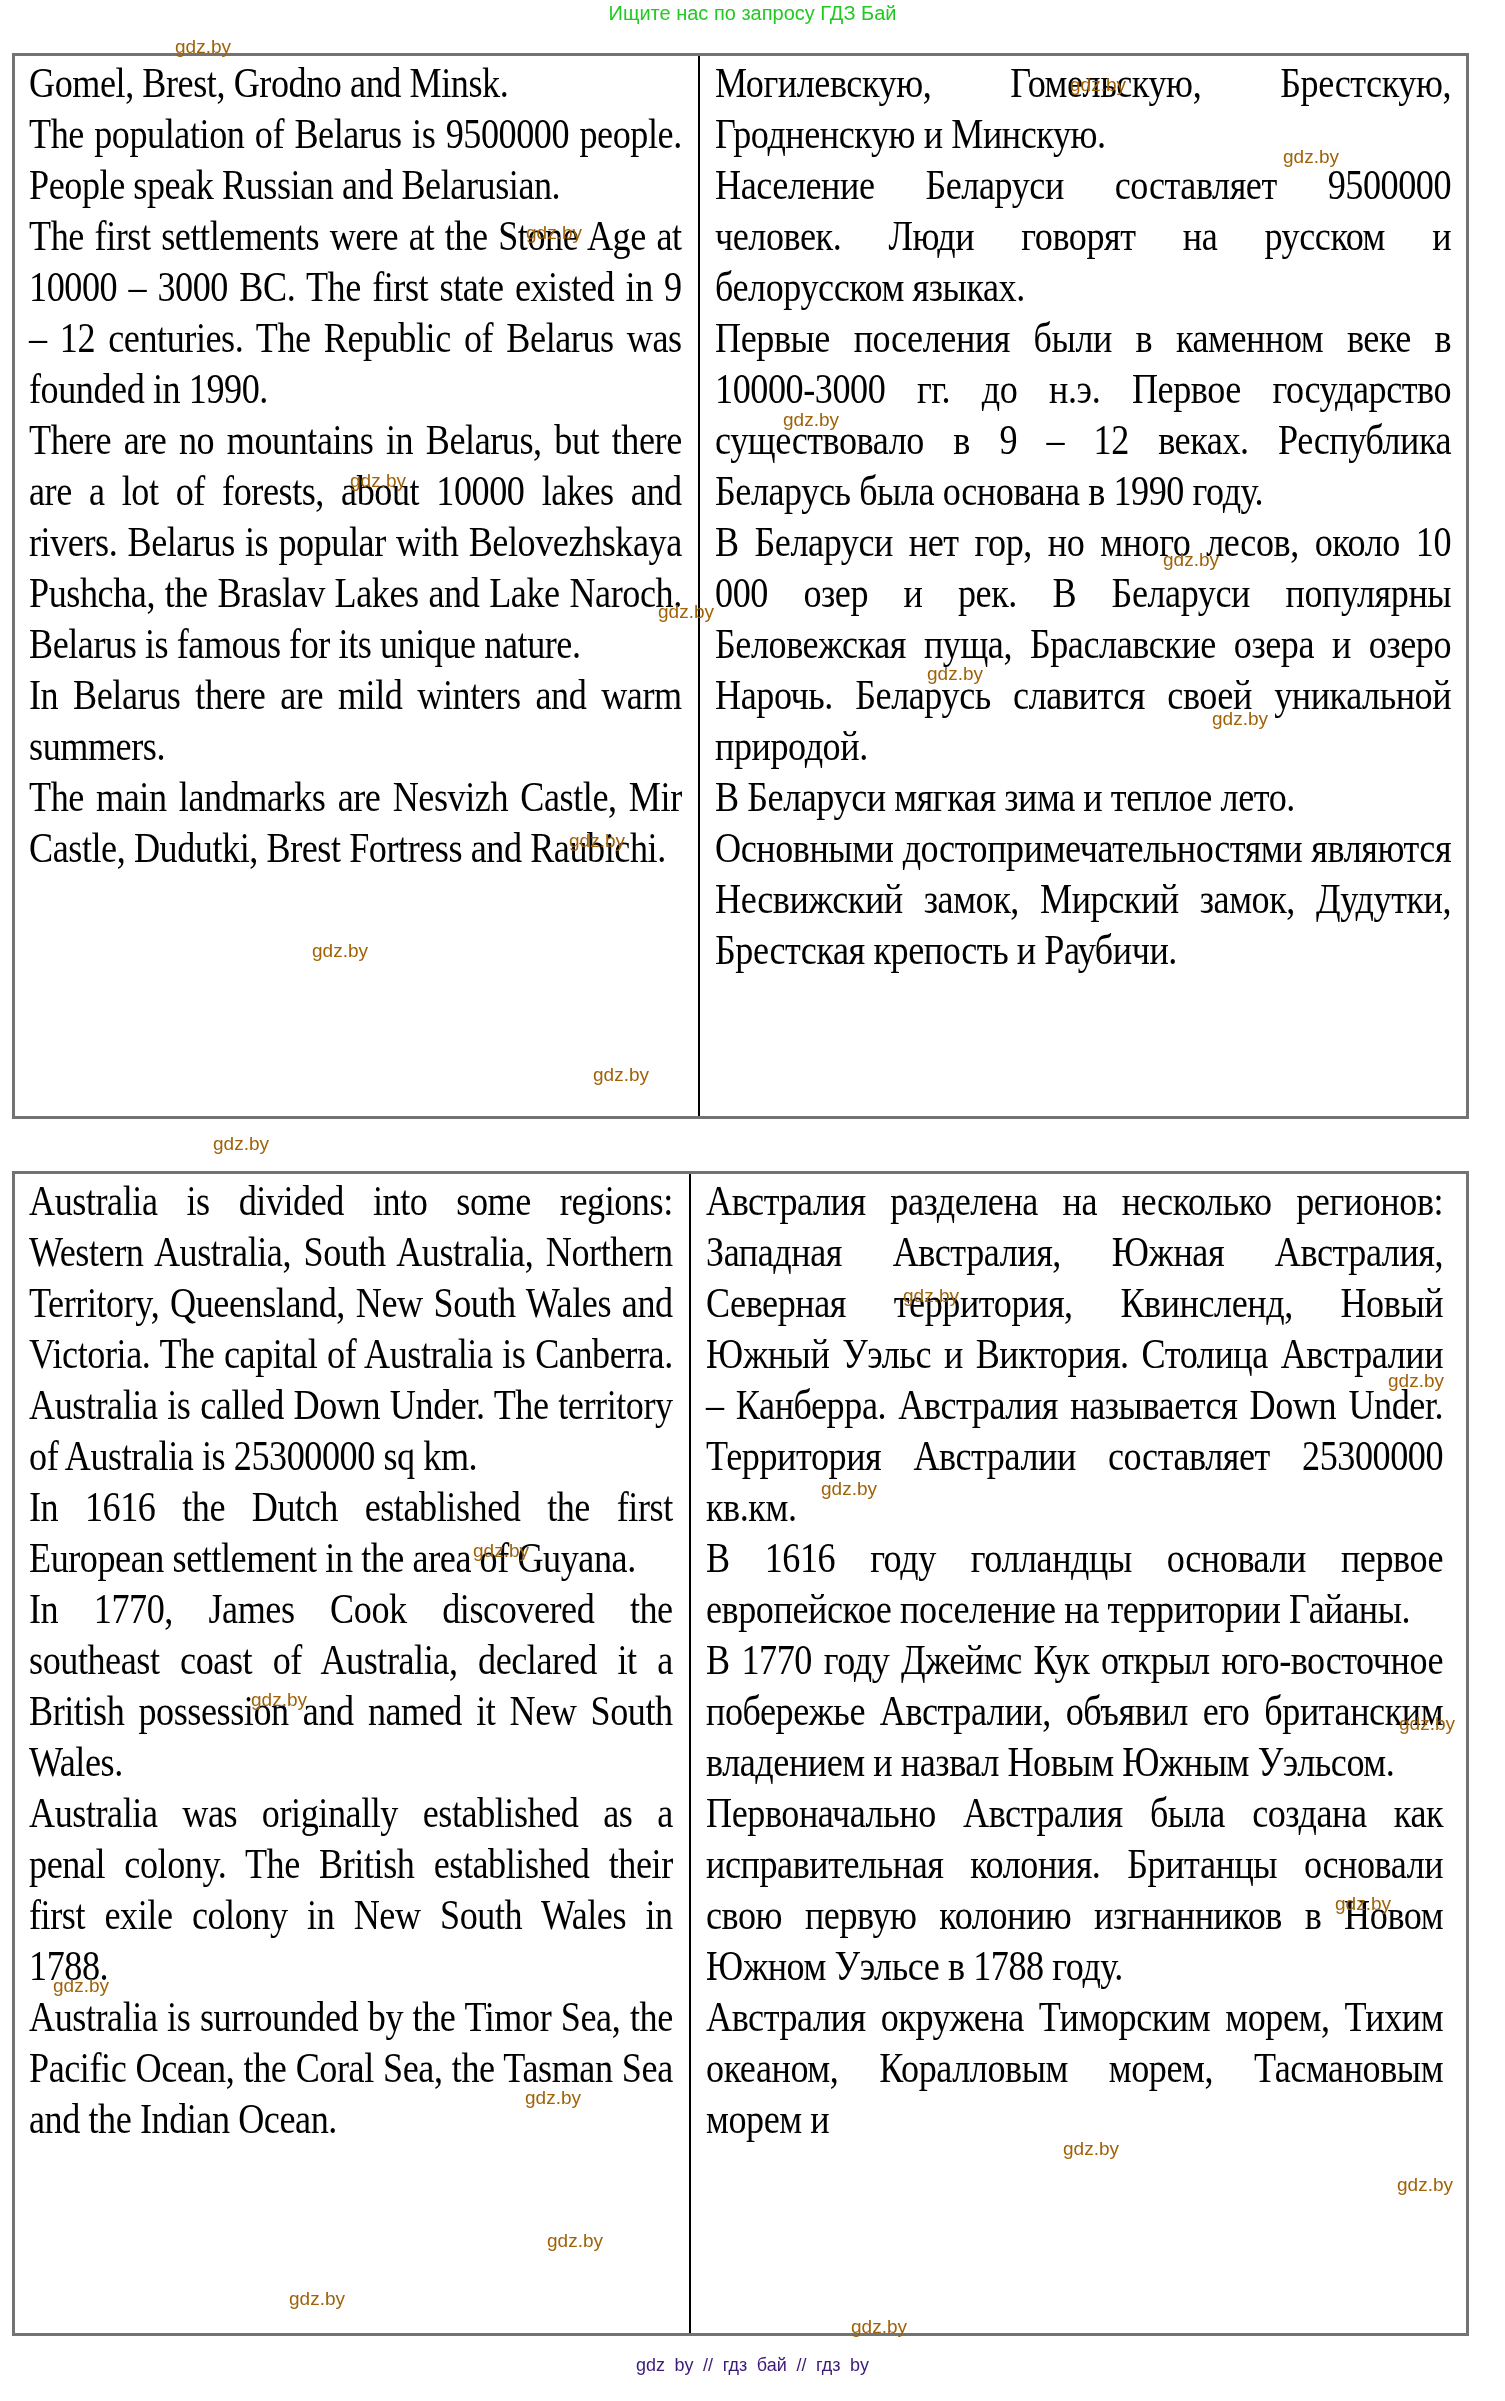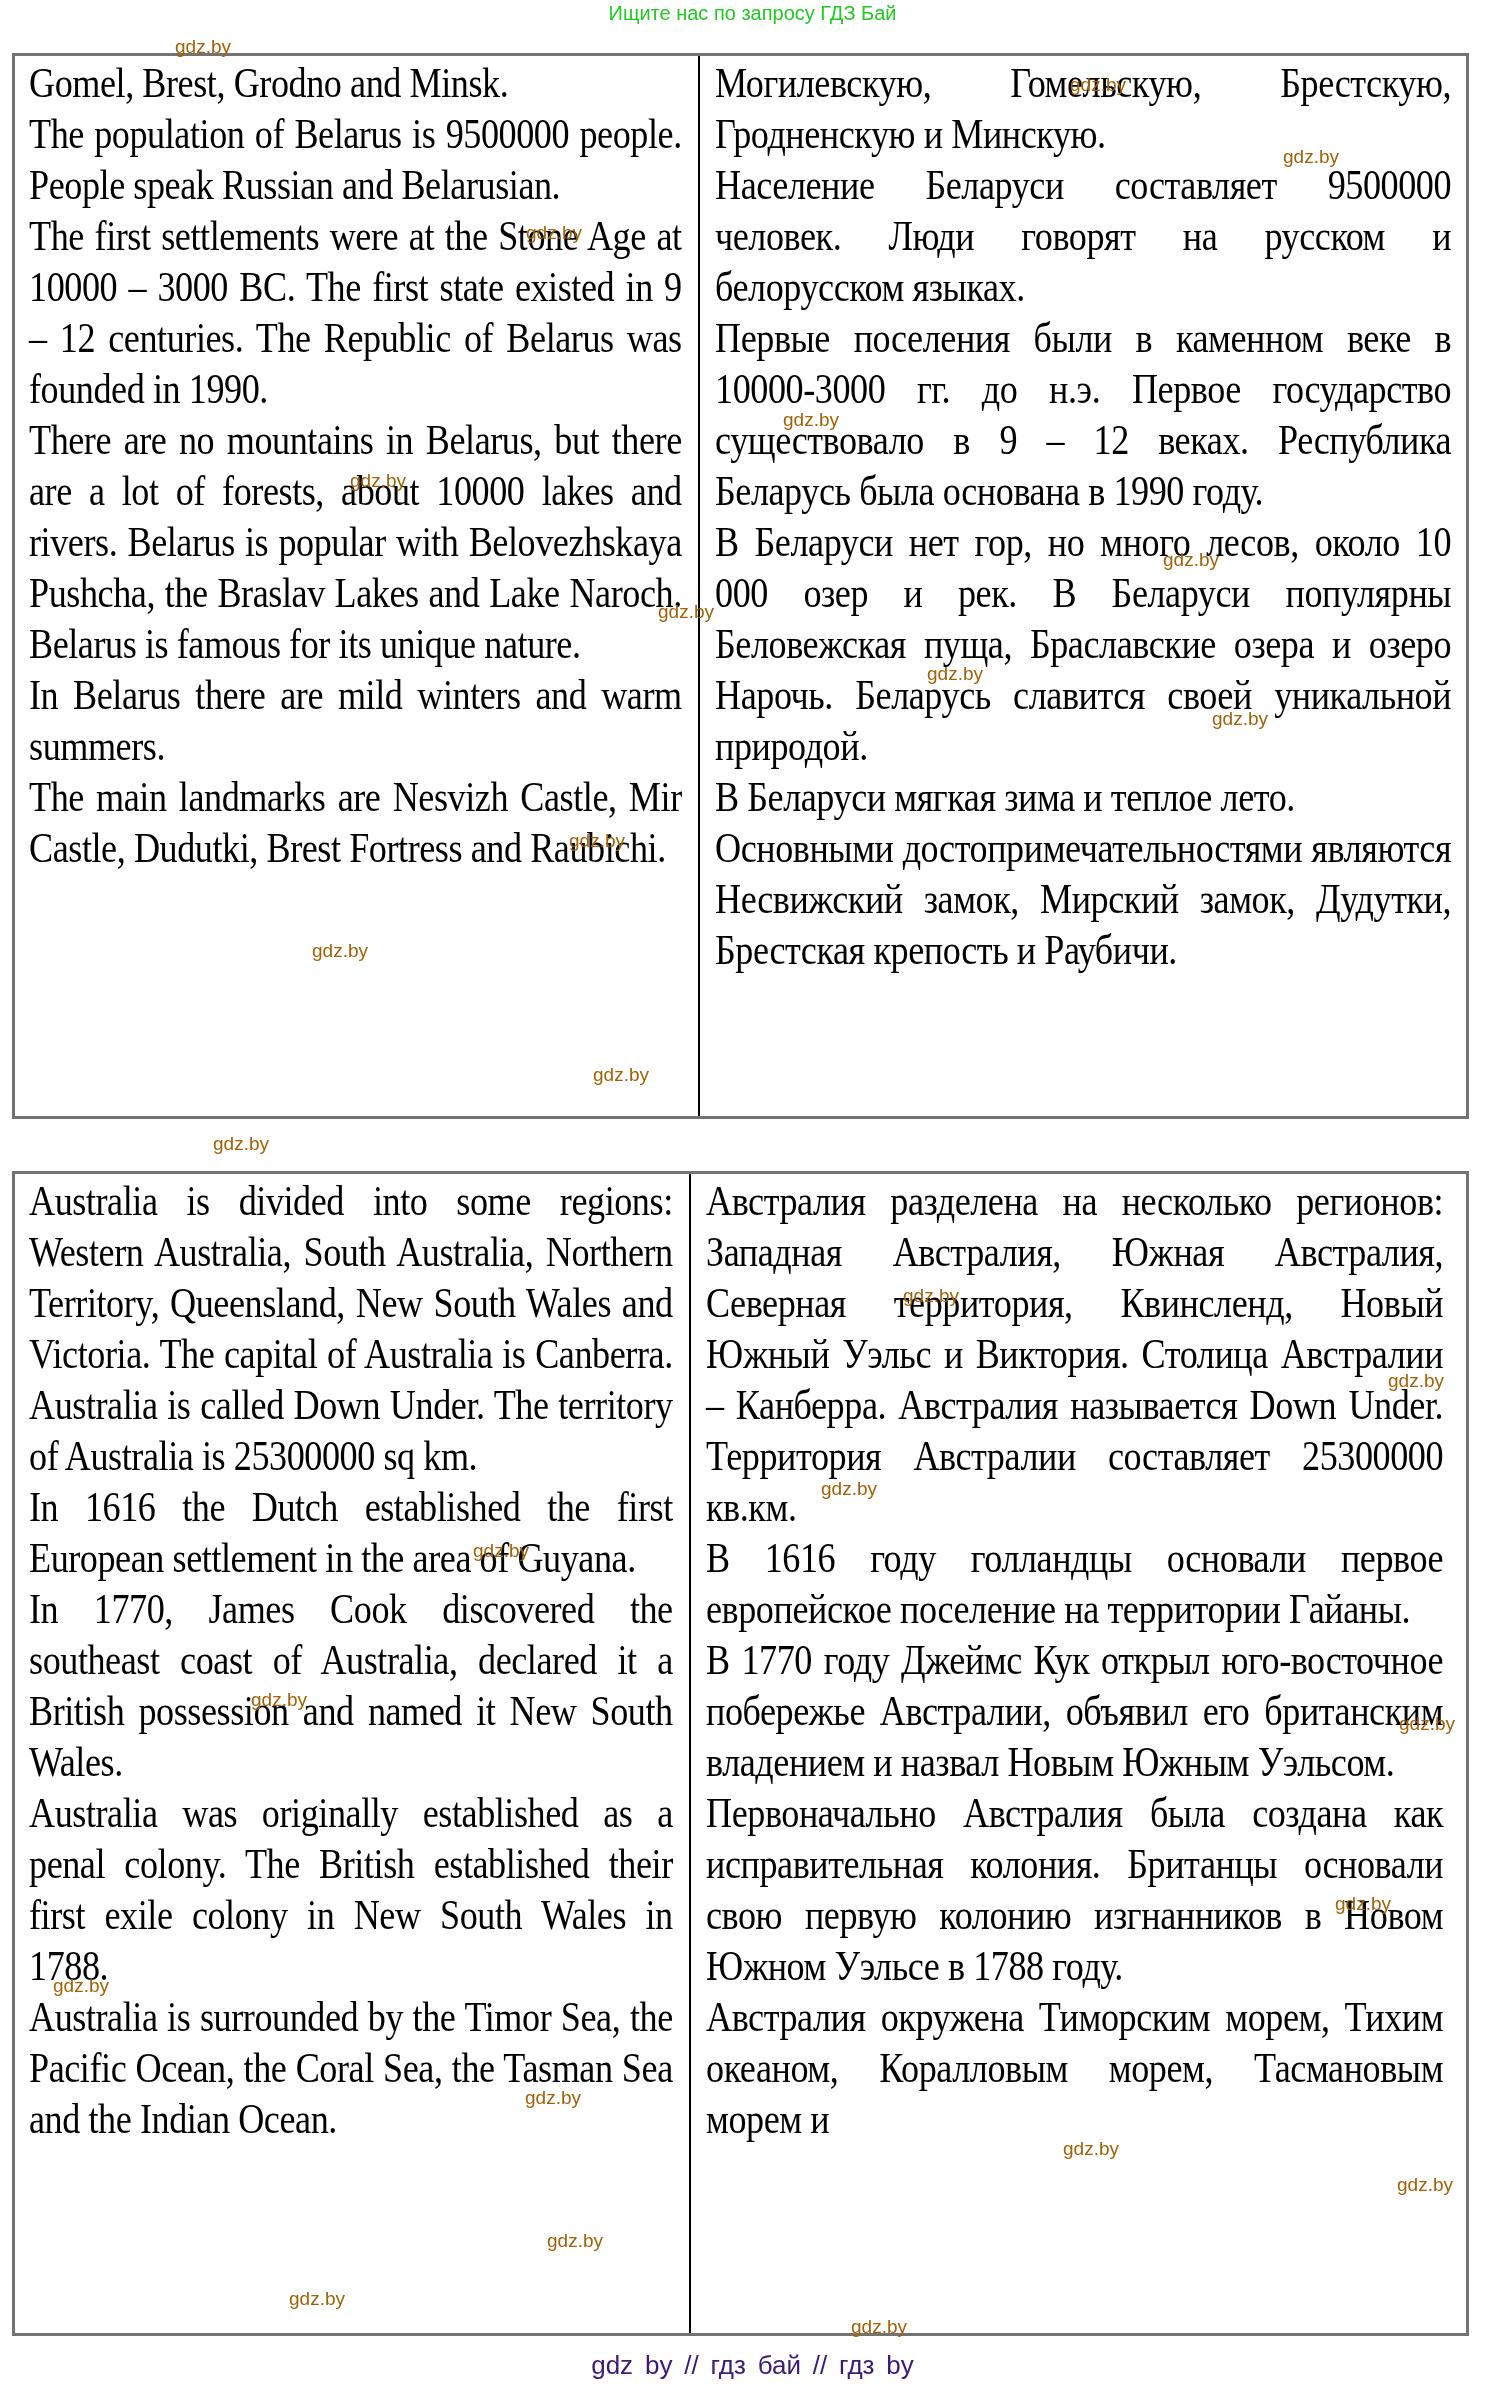--- a/index.html
+++ b/index.html
@@ -2,21 +2,21 @@
 <html style="font-size:12px"><head>
 <meta charset="utf-8">
 <style>
   html, body { margin:0; padding:0; background:#ffffff; }
   body { width:1505px; height:2401px; position:relative; overflow:hidden;
          font-family:"Liberation Serif", "DejaVu Serif", serif; color:#000; }
   .header-banner { position:absolute; top:0; left:0; width:1505px; text-align:center;
          font-family:"Liberation Sans", "DejaVu Sans", sans-serif; font-size:20px;
          line-height:27px; color:#22c922; }
   .footer-banner { position:absolute; top:2350px; left:0; width:1505px; text-align:center;
-         font-family:"Liberation Sans", "DejaVu Sans", sans-serif; font-size:26px;
+         font-family:"Liberation Sans", "DejaVu Sans", sans-serif; font-size:18px;
          line-height:30px; color:#3d1a7a; word-spacing:4.6px; }
   .wm { position:absolute; font-family:"Liberation Sans", "DejaVu Sans", sans-serif;
         font-size:19px; line-height:21px; color:#a16207; white-space:nowrap; }
   .tbl { position:absolute; border:3px solid #737373; box-sizing:border-box; }
   .tbl1 { left:12px; top:53px; width:1457px; height:1066px; }
   .tbl2 { left:12px; top:1171px; width:1457px; height:1165px; }
   .divider { position:absolute; top:0; bottom:0; width:2.3px; background:#000; }
   .tbl1 .divider { left:683px; }
   .tbl2 .divider { left:674px; }
   .cell { position:absolute; top:0; bottom:0; box-sizing:border-box; overflow:hidden; }

